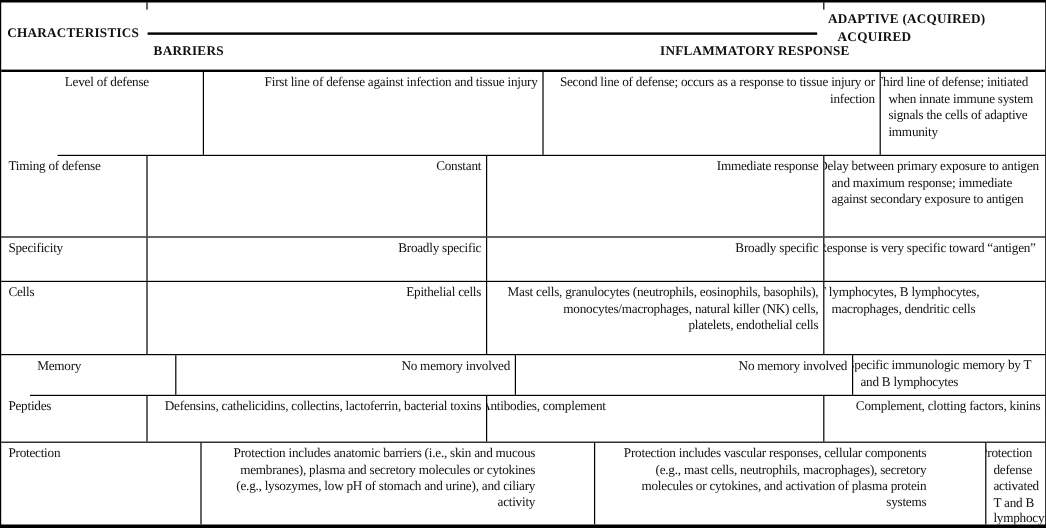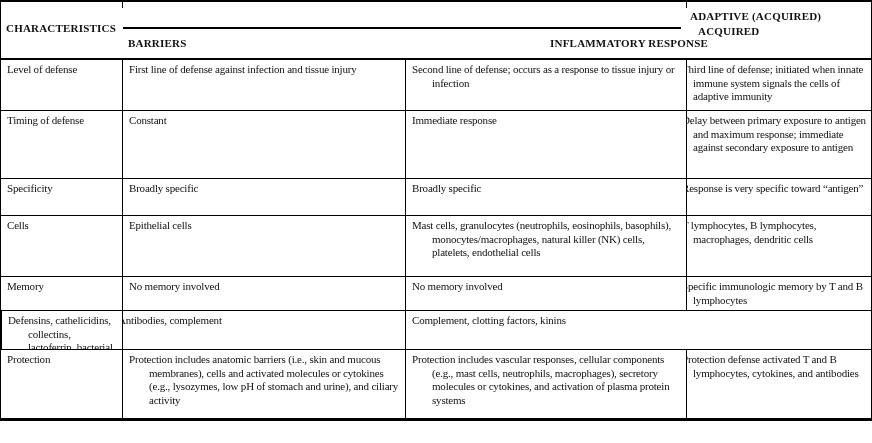--- a/index.html
+++ b/index.html
@@ -26,32 +26,32 @@
   .h-inflam{position:absolute;left:426px;top:35px;width:281px;text-align:right;white-space:nowrap;}
   .h-adaptive{position:absolute;left:689px;top:7px;line-height:15px;}
   .h-adaptive .l2{padding-left:8px;}
   .tick{position:absolute;top:0;width:1px;height:6px;background:#000;}
   .tick-a{left:121px;} .tick-b{left:685px;}
   
   .trow{
     display:grid;grid-template-columns:121px 283px 281px 1fr;
     border-bottom:1px solid #000;box-sizing:border-box;
   }
-  .trow:last-child{border-bottom:none;}
+  .trow:last-child{border-bottom:none;gap:45px;}
   .tcell{
     box-sizing:border-box;border-left:1px solid #000;
     padding:3px 4px 2px 6px;
     font-size:11px;line-height:13.5px;letter-spacing:-0.2px;
     overflow:hidden;
   }
   .tcell.c1{border-left:none;}
-  .tcell.c2,.tcell.c3{padding-left:26px;text-indent:-20px;}
+  .tcell.c2,.tcell.c3{padding-left:26px;text-indent:-20px;text-align:right;}
   .tcell.c4{text-indent:-11px;}
-  .r1{height:51px;} .r2{height:68px;} .r3{height:37px;} .r4{height:61px;}
-  .r5{height:34px;} .r6{height:39px;} .r7{height:68px;}
+  .r1{height:70px;margin-left:47px;} .r2{height:68px;} .r3{height:37px;} .r4{height:61px;}
+  .r5{height:34px;margin-left:24px;} .r6{height:39px;} .r7{height:68px;}
 </style>
 </head>
 <body>
 
 <div class="page">
   <div class="imm-table">
 
     <div class="thead">
       <span class="h-chars">CHARACTERISTICS</span>
       <span class="h-underline"></span>
@@ -94,26 +94,27 @@
     </div>
 
     <div class="trow r5">
       <div class="tcell c1">Memory</div>
       <div class="tcell c2">No memory involved</div>
       <div class="tcell c3">No memory involved</div>
       <div class="tcell c4">Specific immunologic memory by T and B lymphocytes</div>
     </div>
 
     <div class="trow r6">
+      <div class="tcell c1">Peptides</div>
       <div class="tcell c2">Defensins, cathelicidins, collectins, lactoferrin, bacterial toxins</div>
       <div class="tcell c4">Antibodies, complement</div>
       <div class="tcell c3">Complement, clotting factors, kinins</div>
     </div>
 
     <div class="trow r7">
       <div class="tcell c1">Protection</div>
-      <div class="tcell c2">Protection includes anatomic barriers (i.e., skin and mucous membranes), cells and activated molecules or cytokines (e.g., lysozymes, low pH of stomach and urine), and ciliary activity</div>
+      <div class="tcell c2">Protection includes anatomic barriers (i.e., skin and mucous membranes), plasma and secretory molecules or cytokines (e.g., lysozymes, low pH of stomach and urine), and ciliary activity</div>
       <div class="tcell c3">Protection includes vascular responses, cellular components (e.g., mast cells, neutrophils, macrophages), secretory molecules or cytokines, and activation of plasma protein systems</div>
       <div class="tcell c4">Protection defense activated T and B lymphocytes, cytokines, and antibodies</div>
     </div>
 
   </div>
 </div>
 
 </body></html>

